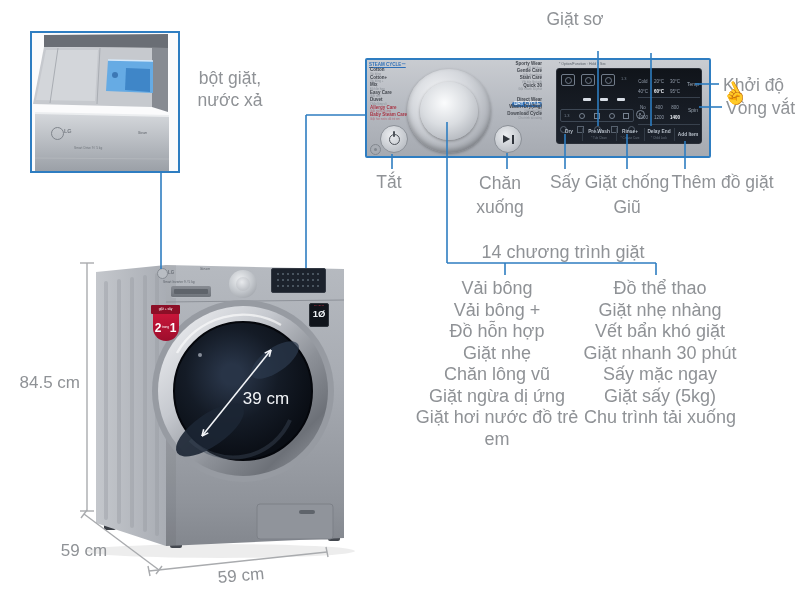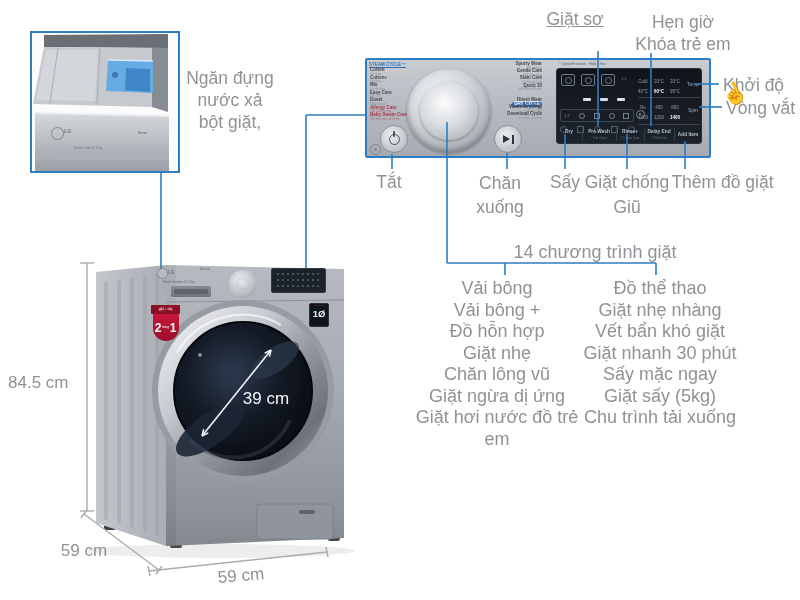--- a/index.html
+++ b/index.html
@@ -402,63 +402,58 @@
     <g stroke="#f3f5f8" stroke-width="1.6">
       <line x1="202" y1="436" x2="271" y2="350"></line>
       <line x1="202" y1="436" x2="208.3" y2="432.9"></line>
         <line x1="202" y1="436" x2="203.7" y2="429.2"></line>
       <line x1="271" y1="350" x2="264.7" y2="353.1"></line>
         <line x1="271" y1="350" x2="269.3" y2="356.8"></line>
     </g>
   </svg>
 
   <div class="lbl" style="left:180px;top:67px;width:100px;">
-    <div>Ngăn đựng</div>
+    <div>bột giặt,</div>
     <div>nước xả</div>
-    <div>bột giặt,</div>
-  </div>
-  <div class="lbl" style="left:505px;top:8px;width:140px;text-decoration:underline;">
+  </div>
+  <div class="lbl" style="left:505px;top:8px;width:140px;">
     <div>Giặt sơ</div>
-  </div>
-  <div class="lbl" style="left:613px;top:11px;width:140px;">
-    <div>Hẹn giờ</div>
-    <div>Khóa trẻ em</div>
   </div>
   <div class="lbl left" style="left:723px;top:74px;width:75px;">Khởi độ</div>
   <div class="lbl left" style="left:726px;top:97px;width:75px;">Vòng vắt</div>
   <div class="lbl" style="left:369px;top:171px;width:40px;">Tắt</div>
   <div class="lbl" style="left:470px;top:171px;width:60px;line-height:24px;">
     <div>Chăn</div>
     <div>xuống</div>
   </div>
   <div class="lbl" style="left:540px;top:171px;width:50px;">Sấy</div>
   <div class="lbl" style="left:577px;top:170px;width:100px;line-height:24.5px;">
     <div>Giặt chống</div>
     <div>Giũ</div>
   </div>
   <div class="lbl" style="left:655px;top:171px;width:135px;">Thêm đồ giặt</div>
-  <div class="lbl" style="left:478px;top:241px;width:170px;font-size:18px;margin-left:32px;">14 chương trình giặt</div>
+  <div class="lbl" style="left:478px;top:241px;width:170px;font-size:18px;">14 chương trình giặt</div>
 
   <div class="prog" style="left:402px;top:278px;">
     <div>Vải bông</div>
     <div>Vải bông +</div>
     <div>Đồ hỗn hợp</div>
     <div>Giặt nhẹ</div>
     <div>Chăn lông vũ</div>
     <div>Giặt ngừa dị ứng</div>
     <div>Giặt hơi nước đồ trẻ em</div>
   </div>
   <div class="prog" style="left:565px;top:278px;">
     <div>Đồ thể thao</div>
     <div>Giặt nhẹ nhàng</div>
     <div>Vết bẩn khó giặt</div>
     <div>Giặt nhanh 30 phút</div>
     <div>Sấy mặc ngay</div>
     <div>Giặt sấy (5kg)</div>
     <div>Chu trình tải xuống</div>
   </div>
 
-  <div class="dim" style="left:8px;top:373px;width:72px;">84.5 cm</div>
+  <div class="dim" style="left:8px;top:373px;width:72px;text-align:right;">84.5 cm</div>
   <div class="dim" style="left:56px;top:541px;width:56px;text-align:center;">59 cm</div>
   <div class="dim" style="left:206px;top:566px;width:70px;text-align:center;transform:rotate(-5deg);">59 cm</div>
 
   <div class="hand">☝</div>
 </div>
 
 </body></html>

